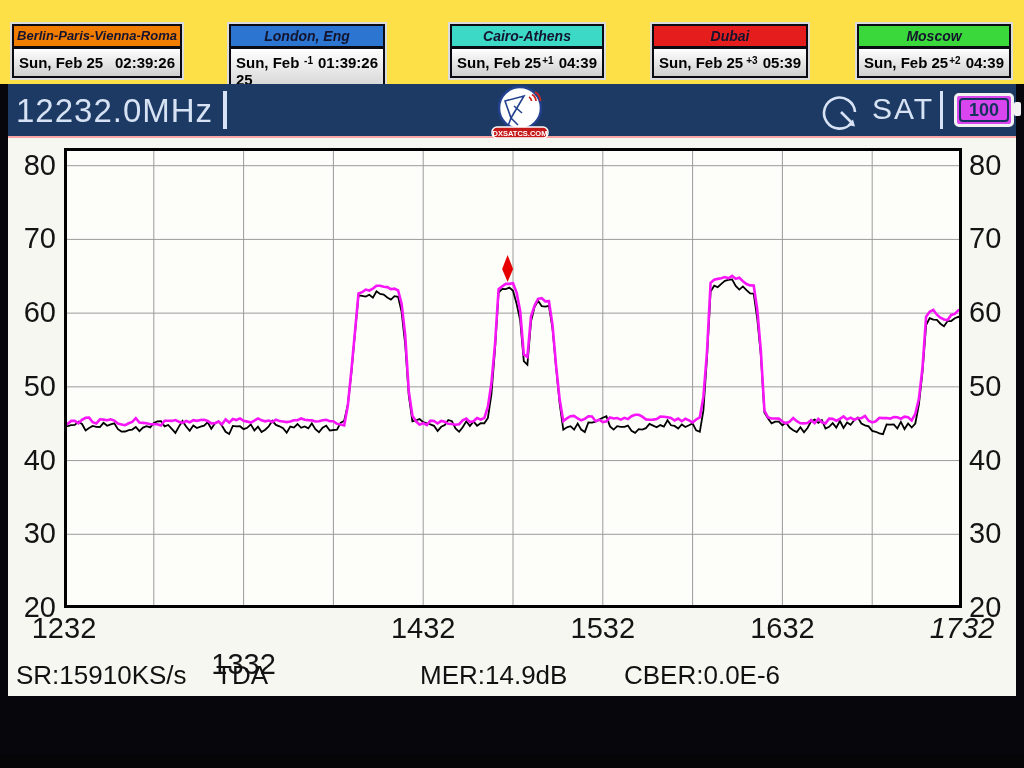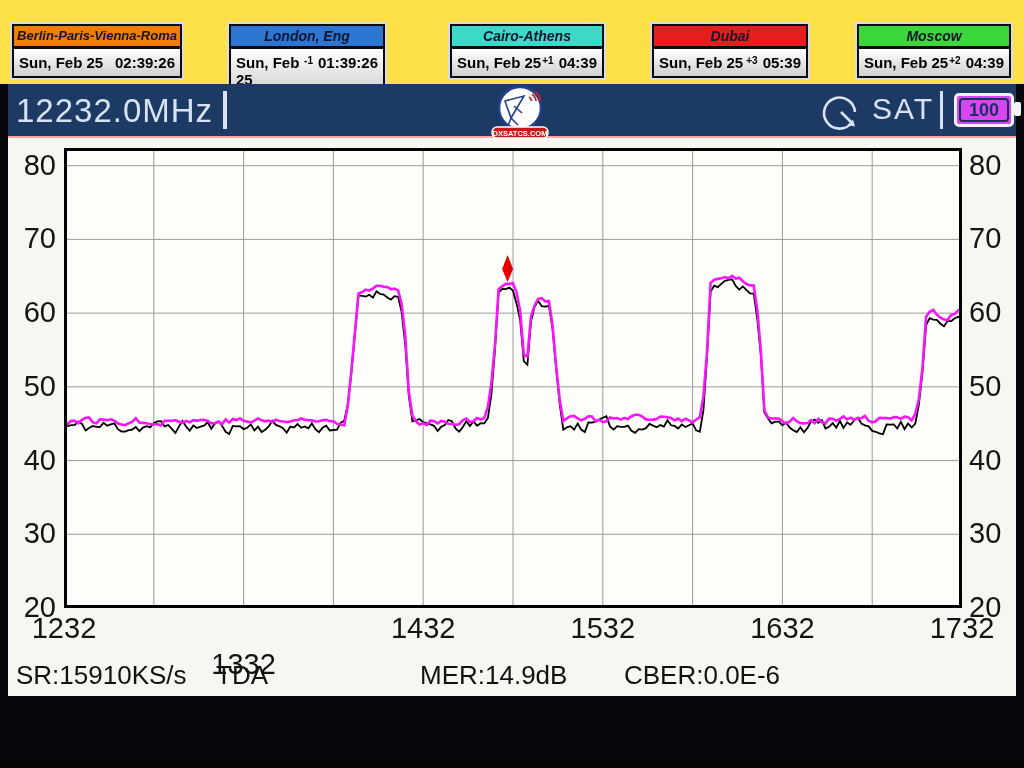--- a/index.html
+++ b/index.html
@@ -142,21 +142,21 @@
       <polyline points="0.0,273.2 3.6,275.9 7.2,272.9 10.8,272.9 14.4,275.3 18.0,271.8 21.6,269.8 25.1,269.6 28.7,274.2 32.3,275.5 35.9,271.3 39.5,271.6 43.1,272.2 46.7,271.3 50.3,272.6 53.9,275.6 57.5,276.4 61.1,277.2 64.7,275.3 68.2,273.9 71.8,270.2 75.4,274.5 79.0,274.9 82.6,275.3 86.2,276.3 89.8,276.2 93.4,276.2 97.0,277.5 100.6,272.8 104.2,272.7 107.8,272.9 111.4,272.1 114.9,273.7 118.5,274.8 122.1,273.0 125.7,274.3 129.3,272.1 132.9,272.8 136.5,272.0 140.1,271.8 143.7,273.0 147.3,275.4 150.9,275.2 154.5,273.5 158.0,276.3 161.6,271.5 165.2,274.6 168.8,271.0 172.4,272.0 176.0,270.4 179.6,272.9 183.2,273.6 186.8,274.6 190.4,272.6 194.0,270.4 197.6,272.3 201.2,273.3 204.7,272.5 208.3,274.0 211.9,271.6 215.5,273.1 219.1,273.5 222.7,274.1 226.3,273.5 229.9,272.3 233.5,272.2 237.1,270.5 240.7,271.7 244.3,272.1 247.8,272.4 251.4,273.5 255.0,273.3 258.6,272.3 262.2,271.9 265.8,273.3 269.4,273.3 273.0,275.8 276.6,276.6 280.2,277.5 283.8,257.8 287.4,222.2 291.0,183.6 294.5,145.4 298.1,144.2 301.7,141.6 305.3,142.5 308.9,140.6 312.5,137.7 316.1,137.8 319.7,138.7 323.3,139.1 326.9,141.2 330.5,140.7 334.1,142.5 337.6,155.7 341.2,187.1 344.8,243.4 348.4,267.8 352.0,273.3 355.6,276.7 359.2,275.1 362.8,277.0 366.4,272.6 370.0,272.9 373.6,275.5 377.2,272.9 380.8,273.8 384.3,275.8 387.9,276.0 391.5,276.8 395.1,276.2 398.7,272.3 402.3,270.6 405.9,274.0 409.5,273.3 413.1,270.0 416.7,271.5 420.3,270.1 423.9,258.7 427.4,235.3 431.0,196.5 434.6,141.2 438.2,138.4 441.8,135.9 445.4,135.9 449.0,135.3 452.6,144.6 456.2,163.3 459.8,206.5 463.4,208.9 467.0,168.4 470.6,157.5 474.1,150.8 477.7,150.1 481.3,153.4 484.9,153.2 488.5,176.8 492.1,218.0 495.7,251.8 499.3,273.1 502.9,270.3 506.5,268.2 510.1,267.9 513.7,270.5 517.2,272.3 520.8,270.9 524.4,268.3 528.0,268.5 531.6,273.2 535.2,271.7 538.8,274.2 542.4,273.3 546.0,269.4 549.6,270.5 553.2,270.0 556.8,271.6 560.4,269.8 563.9,271.1 567.5,268.2 571.1,266.7 574.7,266.8 578.3,268.7 581.9,271.4 585.5,271.8 589.1,271.6 592.7,271.0 596.3,268.6 599.9,268.7 603.5,269.3 607.0,270.0 610.6,272.5 614.2,270.5 617.8,273.2 621.4,270.7 625.0,272.3 628.6,274.5 632.2,271.5 635.8,269.4 639.4,248.9 643.0,204.0 646.6,134.8 650.2,131.7 653.7,130.9 657.3,130.3 660.9,129.1 664.5,130.3 668.1,127.9 671.7,130.8 675.3,129.8 678.9,133.3 682.5,136.0 686.1,137.4 689.7,137.5 693.3,162.0 696.8,202.3 700.4,262.5 704.0,269.4 707.6,270.5 711.2,270.5 714.8,270.6 718.4,273.3 722.0,275.5 725.6,273.7 729.2,270.1 732.8,273.2 736.4,275.3 740.0,275.4 743.5,275.0 747.1,272.2 750.7,275.2 754.3,270.8 757.9,274.3 761.5,275.4 765.1,270.7 768.7,270.9 772.3,272.7 775.9,270.8 779.5,268.4 783.1,271.5 786.6,269.7 790.2,271.7 793.8,270.3 797.4,270.2 801.0,268.0 804.6,272.7 808.2,274.4 811.8,273.3 815.4,269.8 819.0,270.1 822.6,270.0 826.2,270.6 829.8,269.1 833.3,269.2 836.9,270.7 840.5,268.6 844.1,269.2 847.7,272.4 851.3,265.9 854.9,250.8 858.5,219.6 862.1,168.6 865.7,163.8 869.3,161.9 872.9,166.7 876.4,169.7 880.0,171.5 883.6,172.1 887.2,166.9 890.8,165.9 894.4,162.2 898.0,162.0" fill="none" stroke="#f716f7" stroke-width="2.6"></polyline>
       <rect x="1.5" y="1.5" width="895" height="457" fill="none" stroke="#000" stroke-width="3"></rect>
       <polygon points="443.612,106.89743589743593 449.112,120.89743589743593 443.612,133.8974358974359 438.112,120.89743589743593" fill="#e60000"></polygon>
     </svg>
   <div id="chart-labels">
       <div class="xtick" style="left: 64px;">1232</div>
       <div class="xtick" style="left: 243.6px; margin-top: 36px;">1332</div>
       <div class="xtick" style="left: 423.2px;">1432</div>
       <div class="xtick" style="left: 602.8px;">1532</div>
       <div class="xtick" style="left: 782.4px;">1632</div>
-      <div class="xtick" style="left: 962px;">1732</div>
+      <div class="xtick" style="left: 962px; font-style: italic;">1732</div>
       <div class="ytick-l" style="top: 591px;">20</div>
       <div class="ytick-r" style="top: 591px;">20</div>
       <div class="ytick-l" style="top: 517.282px;">30</div>
       <div class="ytick-r" style="top: 517.282px;">30</div>
       <div class="ytick-l" style="top: 443.564px;">40</div>
       <div class="ytick-r" style="top: 443.564px;">40</div>
       <div class="ytick-l" style="top: 369.846px;">50</div>
       <div class="ytick-r" style="top: 369.846px;">50</div>
       <div class="ytick-l" style="top: 296.128px;">60</div>
       <div class="ytick-r" style="top: 296.128px;">60</div>

